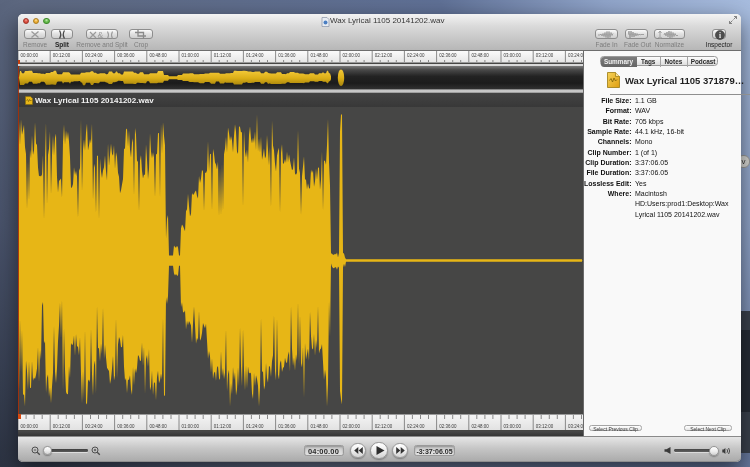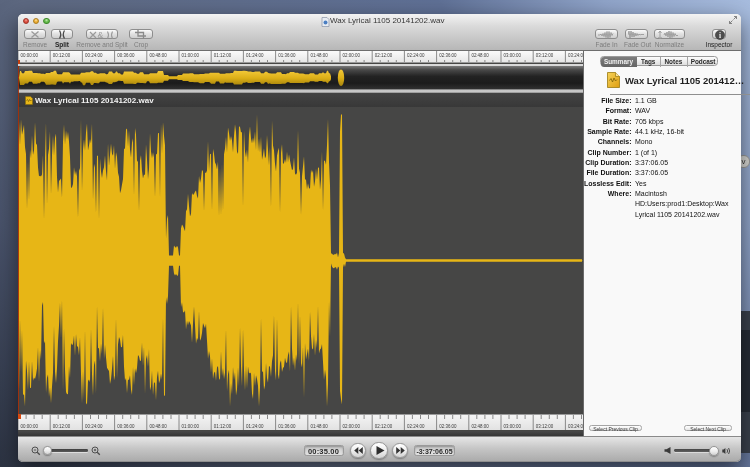--- a/index.html
+++ b/index.html
@@ -351,21 +351,21 @@
    <defs>
           <linearGradient id="dg" x1="0" y1="0" x2="1" y2="1">
             <stop offset="0" stop-color="#f6d35a"></stop>
             <stop offset="1" stop-color="#dd9d10"></stop>
           </linearGradient>
         </defs>
    <path d="M0.5,0.5 h8 l4,4 v11 h-12 z" fill="url(#dg)" stroke="#9a7a10" stroke-width="0.8"></path>
    <path d="M8.5,0.5 v4 h4" fill="#f8e29a" stroke="#9a7a10" stroke-width="0.7"></path>
    <path d="M2.5,8.5 l1.5,-2 1.5,3.5 1.5,-4 1.5,3 1.5,-1.5" stroke="#7a5f08" stroke-width="0.8" fill="none"></path>
   </svg>
-  <div id="sbtitle">Wax Lyrical 1105 201412…</div>
+  <div id="sbtitle">Wax Lyrical 1105 371879…</div>
   <div id="sbsep"></div>
   <div class="row lab" style="top:46.4px;">File Size:</div>
       <div class="row val" style="top:46.4px;">1.1 GB</div>
       <div class="row lab" style="top:56.7px;">Format:</div>
       <div class="row val" style="top:56.7px;">WAV</div>
       <div class="row lab" style="top:67.1px;">Bit Rate:</div>
       <div class="row val" style="top:67.1px;">705 kbps</div>
       <div class="row lab" style="top:77.4px;">Sample Rate:</div>
       <div class="row val" style="top:77.4px;">44.1 kHz, 16-bit</div>
       <div class="row lab" style="top:87.7px;">Channels:</div>
@@ -392,21 +392,21 @@
         <line x1="6.2" y1="6.2" x2="8.8" y2="8.8" stroke="#4a4a4a" stroke-width="1.3"></line>
       </svg>
   <div style="position:absolute;left:30px;top:12.9px;width:40px;height:2.6px;background:linear-gradient(#3f3f3f,#5a5a5a);border-radius:1.3px;box-shadow:0 1px 0 rgba(255,255,255,0.5);"></div>
   <div class="cbtn" style="left:25.3px;top:9.8px;width:8.4px;height:8.4px;"></div>
   <svg style="position:absolute;left:73.4px;top:9.5px;" width="10" height="10" viewBox="0 0 10 10">
         <circle cx="4" cy="4" r="3" fill="none" stroke="#4a4a4a" stroke-width="0.95"></circle>
         <line x1="2.9" y1="4" x2="5.1" y2="4" stroke="#4a4a4a" stroke-width="0.9"></line>
         <line x1="4" y1="2.9" x2="4" y2="5.1" stroke="#4a4a4a" stroke-width="0.9"></line>
         <line x1="6.2" y1="6.2" x2="8.8" y2="8.8" stroke="#4a4a4a" stroke-width="1.3"></line>
       </svg>
-  <div class="tfield" style="left:285.5px;width:40px;">00:35.00</div>
+  <div class="tfield" style="left:285.5px;width:40px;">04:00.00</div>
   <div class="cbtn" style="left:332.2px;top:6.2px;width:15.6px;height:15.6px;"></div>
   <svg style="position:absolute;left:335.6px;top:10.6px;" width="9" height="7" viewBox="0 0 9 7">
         <path d="M4.3,0 L0.2,3.5 L4.3,7 z M8.8,0 L4.7,3.5 L8.8,7 z" fill="#333"></path>
       </svg>
   <div class="cbtn" style="left:352.2px;top:5.1px;width:17.6px;height:17.6px;"></div>
   <svg style="position:absolute;left:357.7px;top:9.2px;" width="9" height="9" viewBox="0 0 9 9">
         <path d="M0.5,0 L8.5,4.5 L0.5,9 z" fill="#2e2e2e"></path>
       </svg>
   <div class="cbtn" style="left:374.2px;top:6.2px;width:15.6px;height:15.6px;"></div>
   <svg style="position:absolute;left:377.6px;top:10.6px;" width="9" height="7" viewBox="0 0 9 7">

